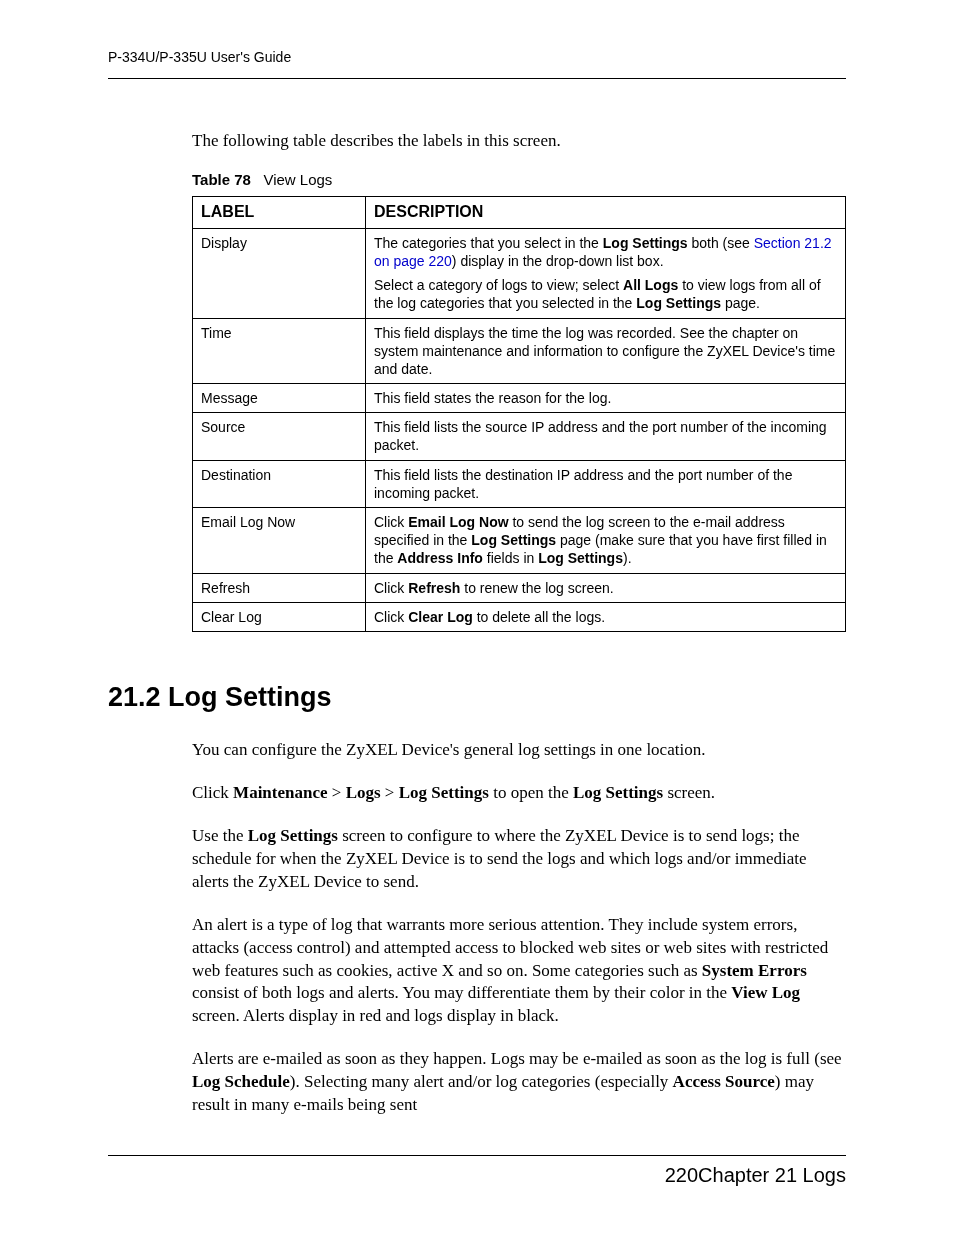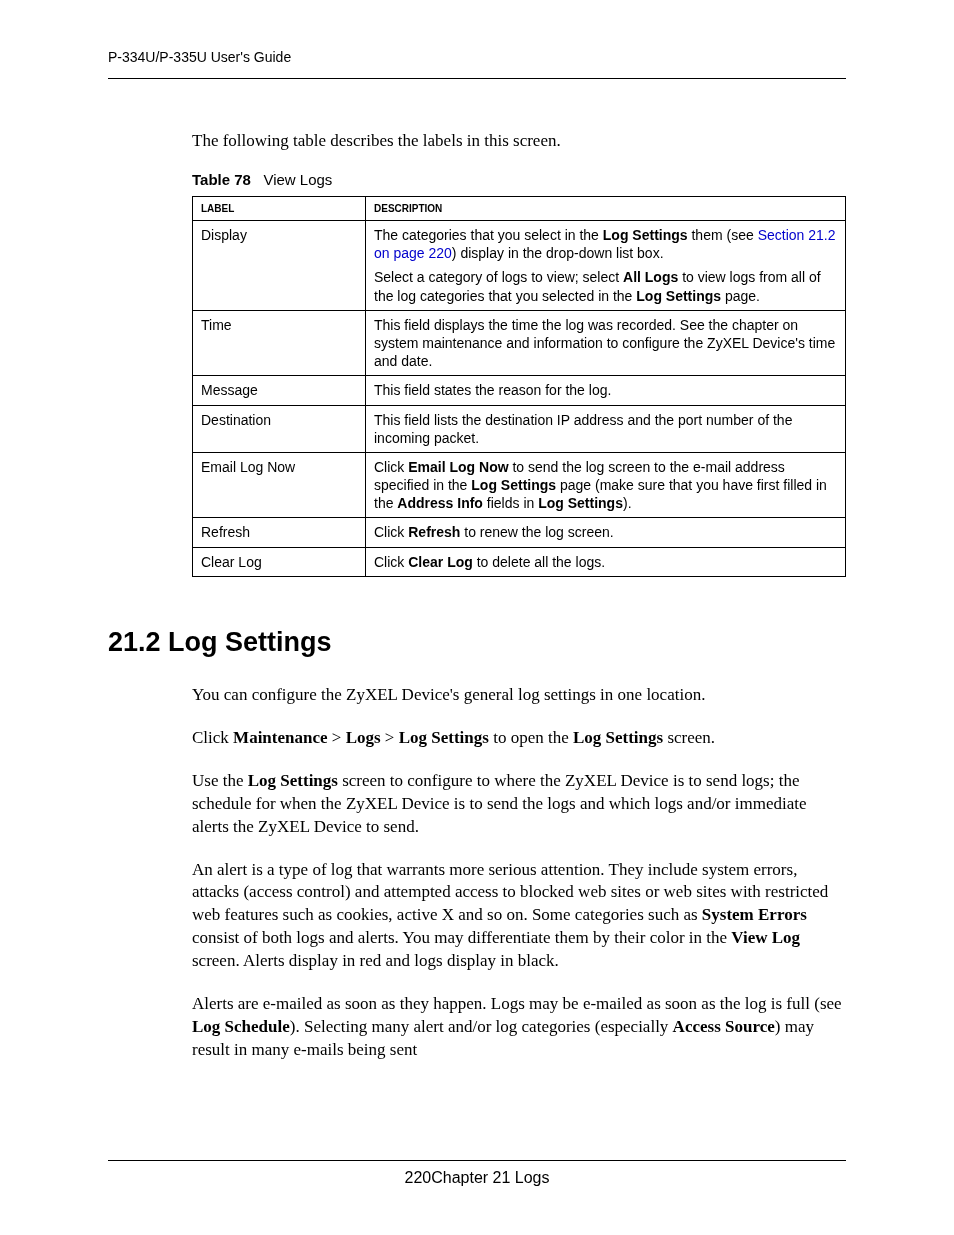--- a/index.html
+++ b/index.html
@@ -50,21 +50,21 @@
     table.logs-table td {
       border: 1px solid #000;
       padding: 5px 8px;
       text-align: left;
       vertical-align: top;
       line-height: 1.3;
     }
     table.logs-table th {
       font-weight: bold;
       font-variant: small-caps;
-      font-size: 10px;
+      font-size: 16px;
     }
     table.logs-table td.label-col {
       width: 173px;
     }
     .multi-para p {
       margin-bottom: 6px;
     }
     .multi-para p:last-child {
       margin-bottom: 0;
     }
@@ -87,23 +87,23 @@
       margin-bottom: 20px;
     }
     .footer {
       position: absolute;
       bottom: 48px;
       left: 108px;
       right: 108px;
       border-top: 1.5px solid #000;
       padding-top: 8px;
       display: flex;
-      justify-content: center;
-      font-family: Arial, Helvetica, sans-serif;
-      font-size: 16px;
+      justify-content: flex-end;
+      font-family: Arial, Helvetica, sans-serif;
+      font-size: 20px;
     }
     .section-block {
       margin-left: -84px;
     }
     .section-block .content-inner {
       padding-left: 84px;
     }
   </style>
 </head>
 <body>
@@ -125,37 +125,41 @@
         <th class="label-col">LABEL</th>
         <th>DESCRIPTION</th>
       </tr>
     </thead>
     <tbody>
       <tr>
         <td class="label-col">Display</td>
         <td>
           <div class="multi-para">
             <p>
-              <span>The categories that you select in the </span><b>Log Settings</b><span> them (see </span><a class="xref">Section 21.2 on page 220</a><span>) display in the drop-down list box.</span>
+              <span>The categories that you select in the </span><b>Log Settings</b><span> both (see </span><a class="xref">Section 21.2 on page 220</a><span>) display in the drop-down list box.</span>
             </p>
             <p>
               <span>Select a category of logs to view; select </span><b>All Logs</b><span> to view logs from all of the log categories that you selected in the </span><b>Log Settings</b><span> page.</span>
             </p>
           </div>
         </td>
       </tr>
       <tr>
         <td class="label-col">Time</td>
         <td>This field displays the time the log was recorded. See the chapter on system maintenance and information to configure the ZyXEL Device's time and date.</td>
       </tr>
       <tr>
         <td class="label-col">Message</td>
         <td>This field states the reason for the log.</td>
       </tr>
       <tr>
+        <td class="label-col">Source</td>
+        <td>This field lists the source IP address and the port number of the incoming packet.</td>
+      </tr>
+      <tr>
         <td class="label-col">Destination</td>
         <td>This field lists the destination IP address and the port number of the incoming packet.</td>
       </tr>
       <tr>
         <td class="label-col">Email Log Now</td>
         <td>
           <span>Click </span><b>Email Log Now</b><span> to send the log screen to the e-mail address specified in the </span><b>Log Settings</b><span> page (make sure that you have first filled in the </span><b>Address Info</b><span> fields in </span><b>Log Settings</b><span>).</span>
         </td>
       </tr>
       <tr>

